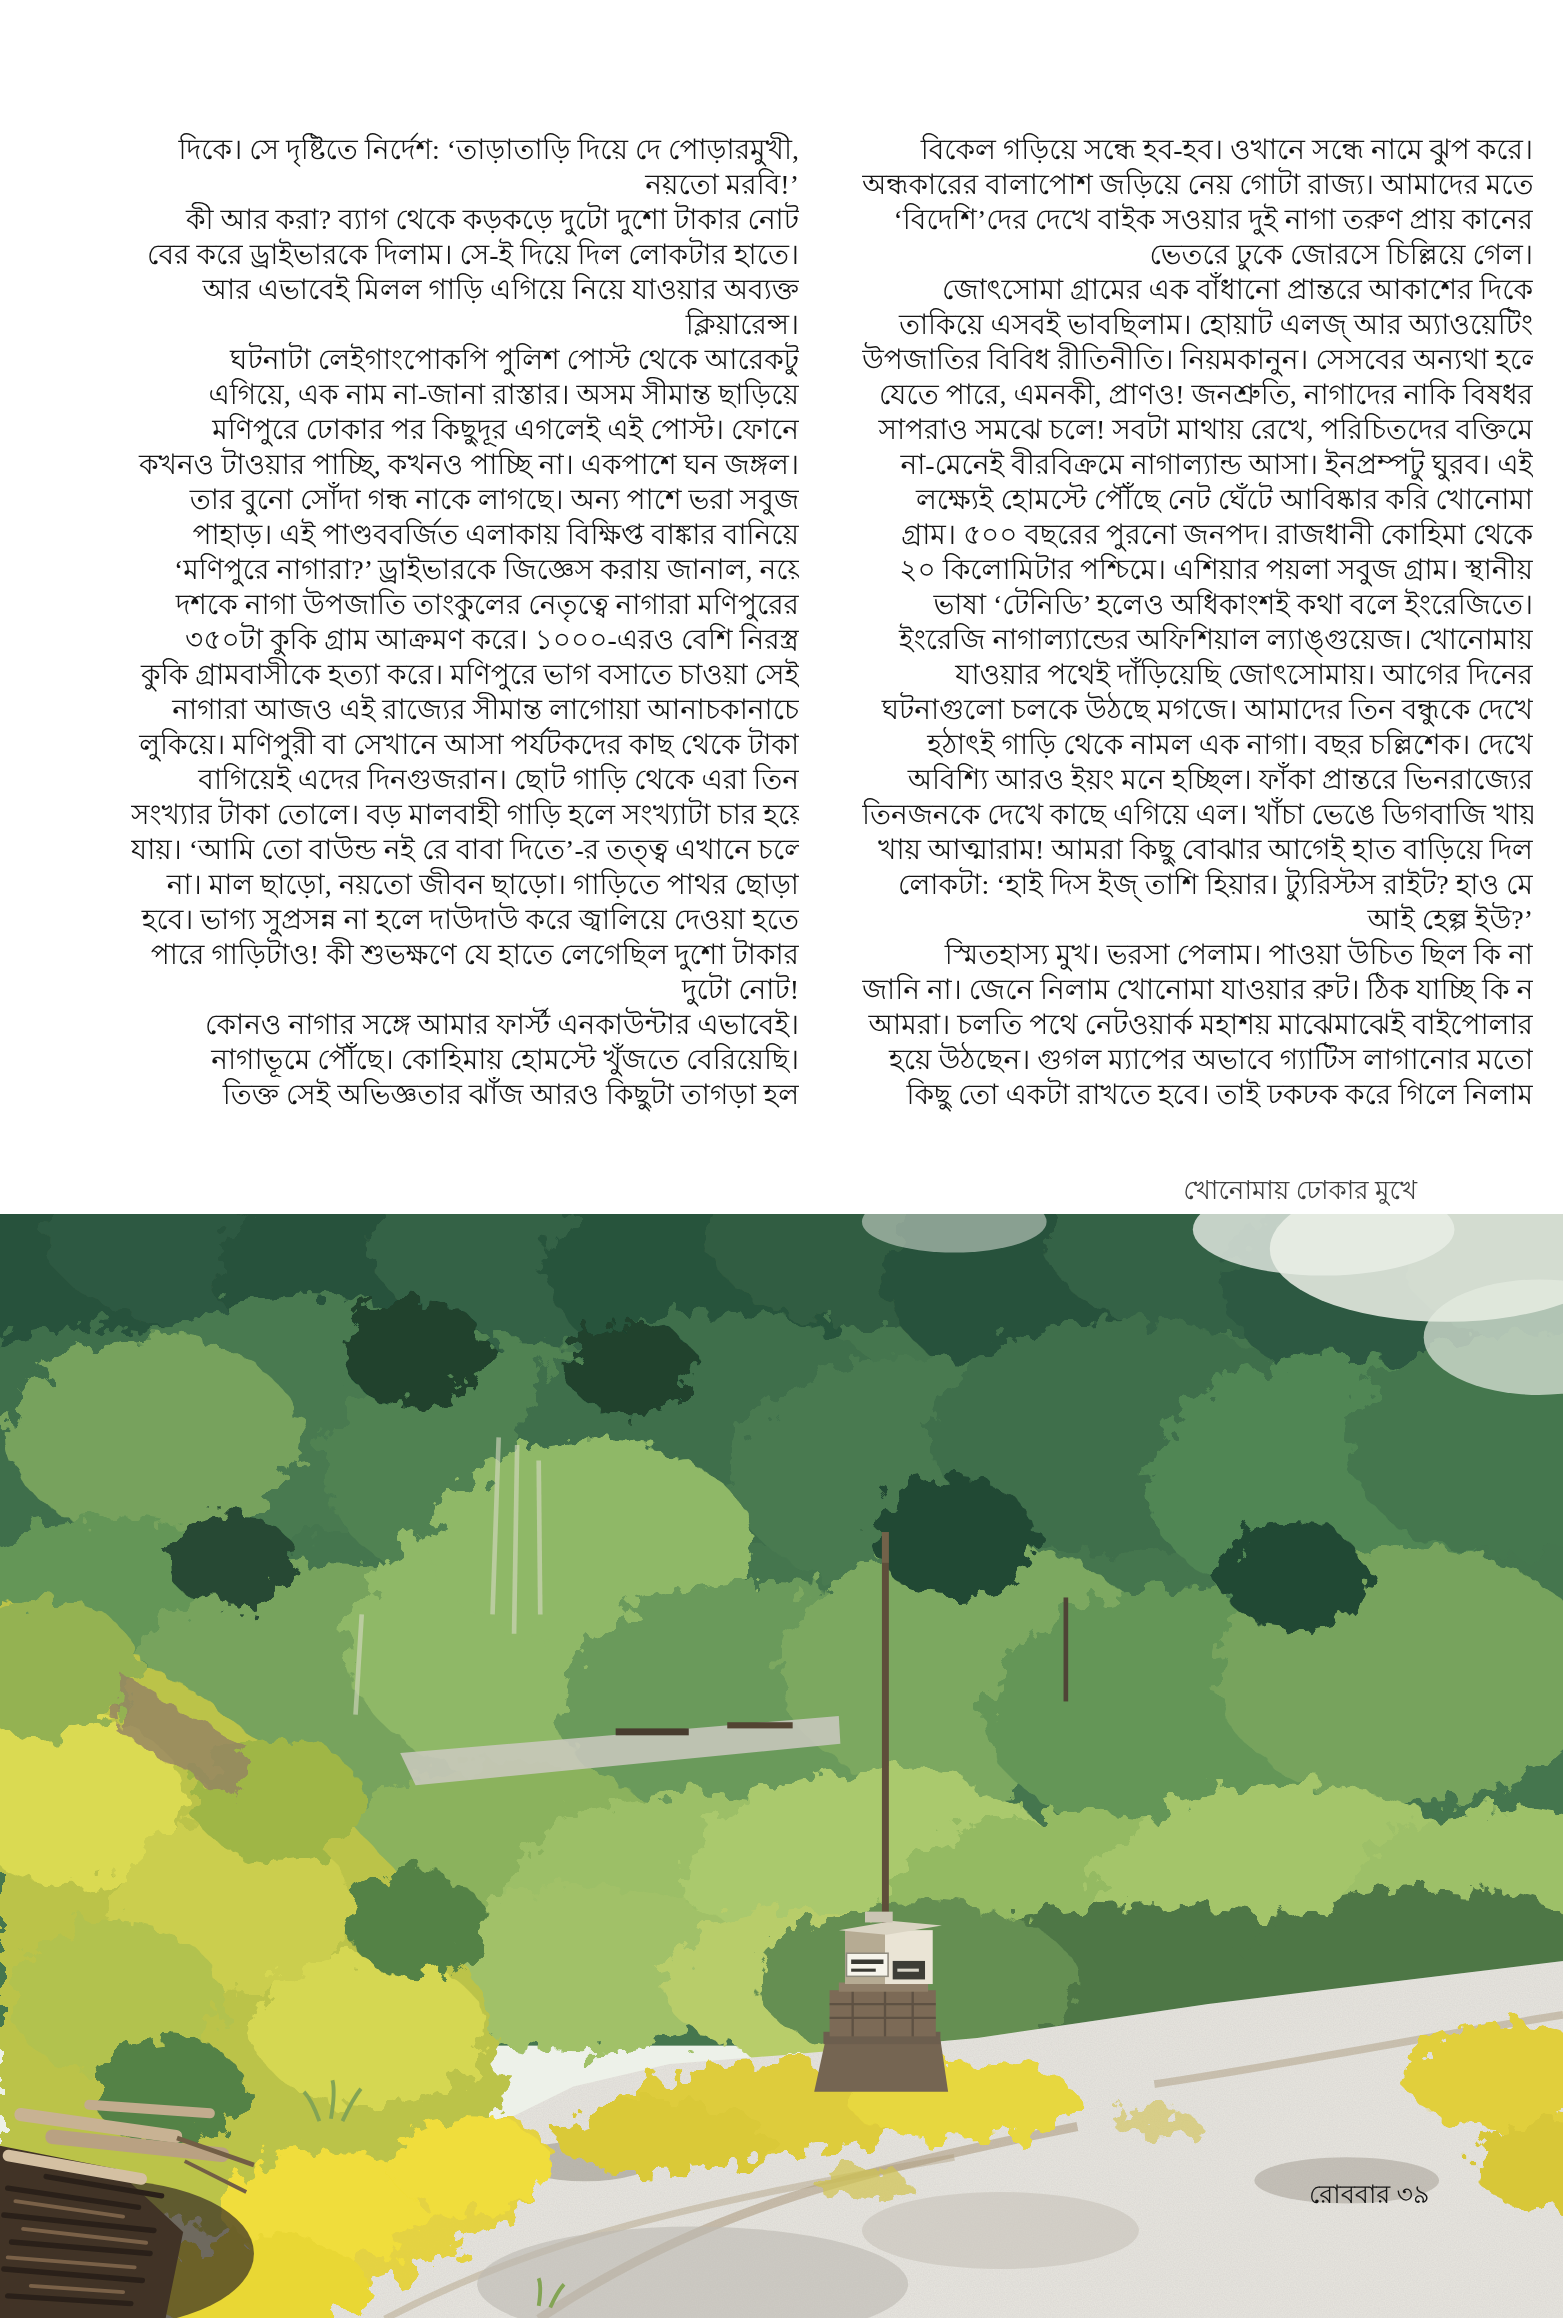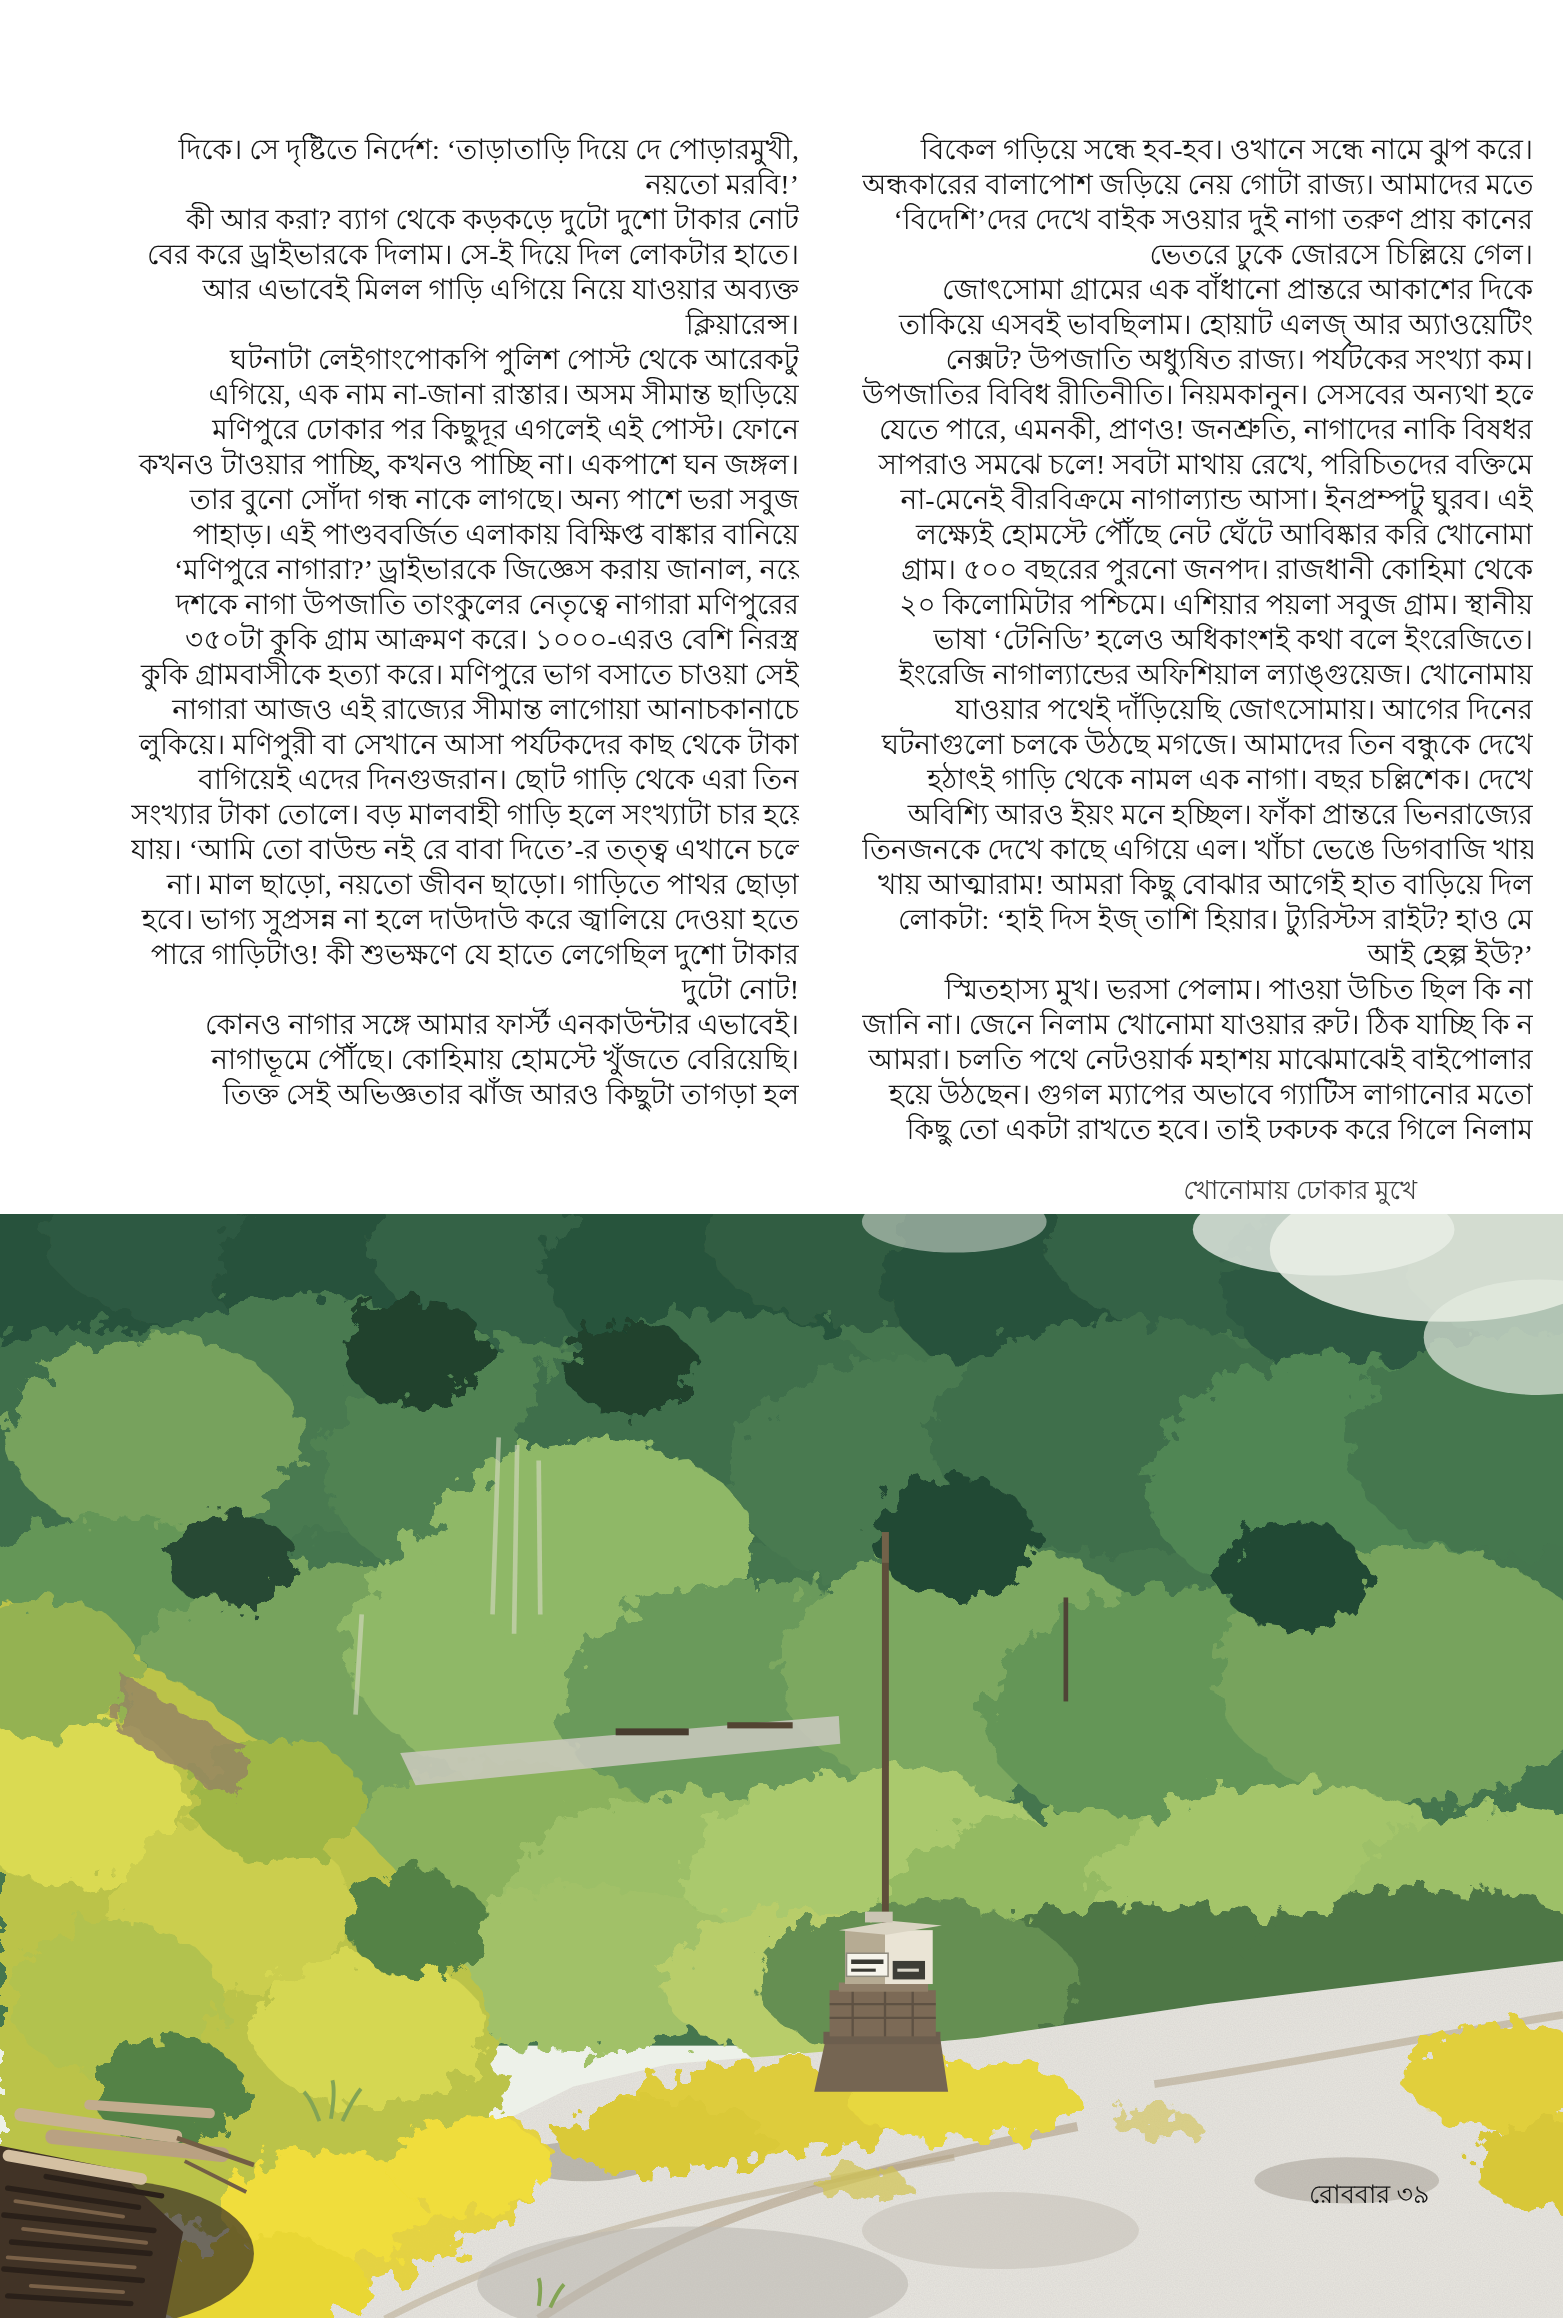--- a/index.html
+++ b/index.html
@@ -63,21 +63,20 @@
       <div class="line">তিক্ত সেই অভিজ্ঞতার ঝাঁজ আরও কিছুটা তাগড়া হল</div>
     </div>
 
   <div class="col" id="col-right">
       <div class="line">বিকেল গড়িয়ে সন্ধে হব-হব। ওখানে সন্ধে নামে ঝুপ করে।</div>
       <div class="line">অন্ধকারের বালাপোশ জড়িয়ে নেয় গোটা রাজ্য। আমাদের মতো</div>
       <div class="line">‘বিদেশি’দের দেখে বাইক সওয়ার দুই নাগা তরুণ প্রায় কানের</div>
       <div class="line">ভেতরে ঢুকে জোরসে চিল্লিয়ে গেল।</div>
       <div class="line indent">জোৎসোমা গ্রামের এক বাঁধানো প্রান্তরে আকাশের দিকে</div>
       <div class="line">তাকিয়ে এসবই ভাবছিলাম। হোয়াট এলজ্ আর অ্যাওয়েটিং</div>
-      <div class="line">নেক্সট? উপজাতি অধ্যুষিত রাজ্য। পর্যটকের সংখ্যা কম।</div>
       <div class="line">উপজাতির বিবিধ রীতিনীতি। নিয়মকানুন। সেসবের অন্যথা হলে</div>
       <div class="line">যেতে পারে, এমনকী, প্রাণও! জনশ্রুতি, নাগাদের নাকি বিষধর</div>
       <div class="line">সাপরাও সমঝে চলে! সবটা মাথায় রেখে, পরিচিতদের বক্তিমে</div>
       <div class="line">না-মেনেই বীরবিক্রমে নাগাল্যান্ড আসা। ইনপ্রম্পটু ঘুরব। এই</div>
       <div class="line">লক্ষ্যেই হোমস্টে পৌঁছে নেট ঘেঁটে আবিষ্কার করি খোনোমা</div>
       <div class="line">গ্রাম। ৫০০ বছরের পুরনো জনপদ। রাজধানী কোহিমা থেকে</div>
       <div class="line">২০ কিলোমিটার পশ্চিমে। এশিয়ার পয়লা সবুজ গ্রাম। স্থানীয়</div>
       <div class="line">ভাষা ‘টেনিডি’ হলেও অধিকাংশই কথা বলে ইংরেজিতে।</div>
       <div class="line">ইংরেজি নাগাল্যান্ডের অফিশিয়াল ল্যাঙ্গুয়েজ। খোনোমায়</div>
       <div class="line">যাওয়ার পথেই দাঁড়িয়েছি জোৎসোমায়। আগের দিনের</div>

